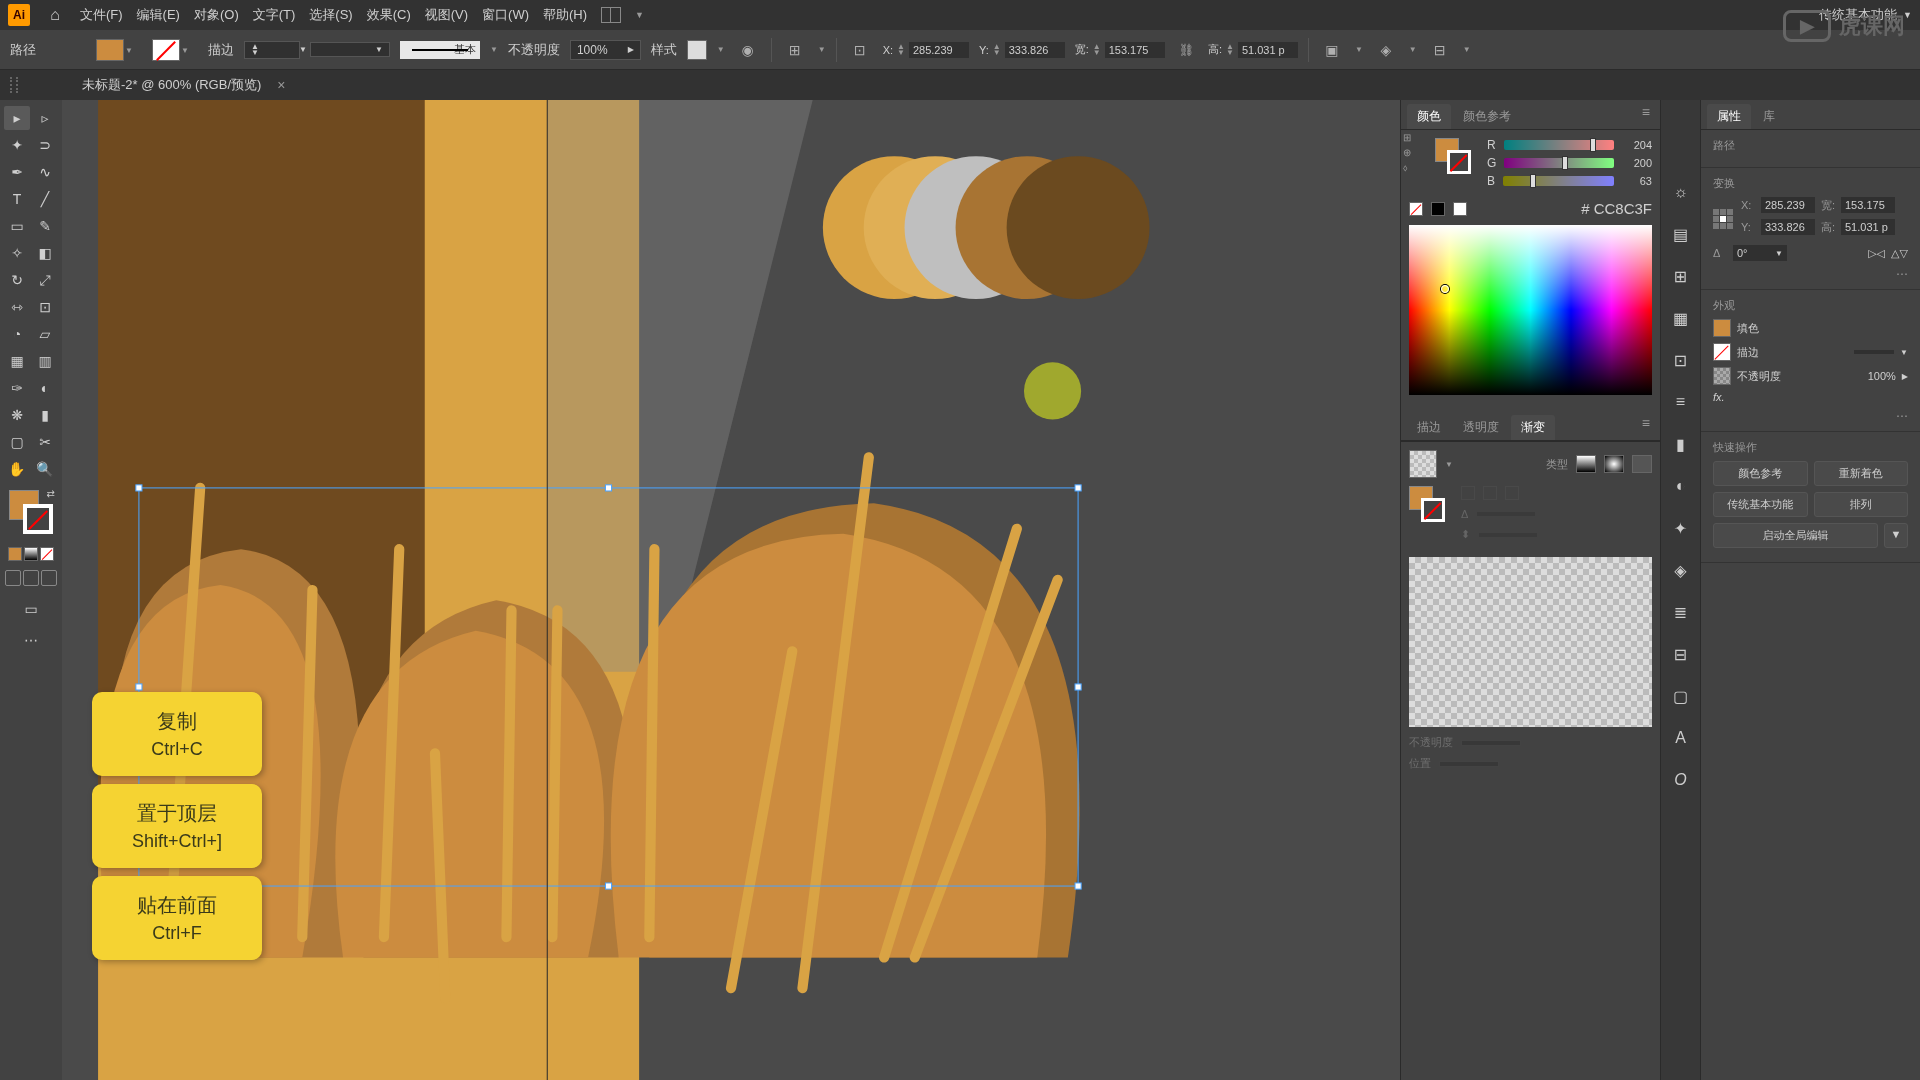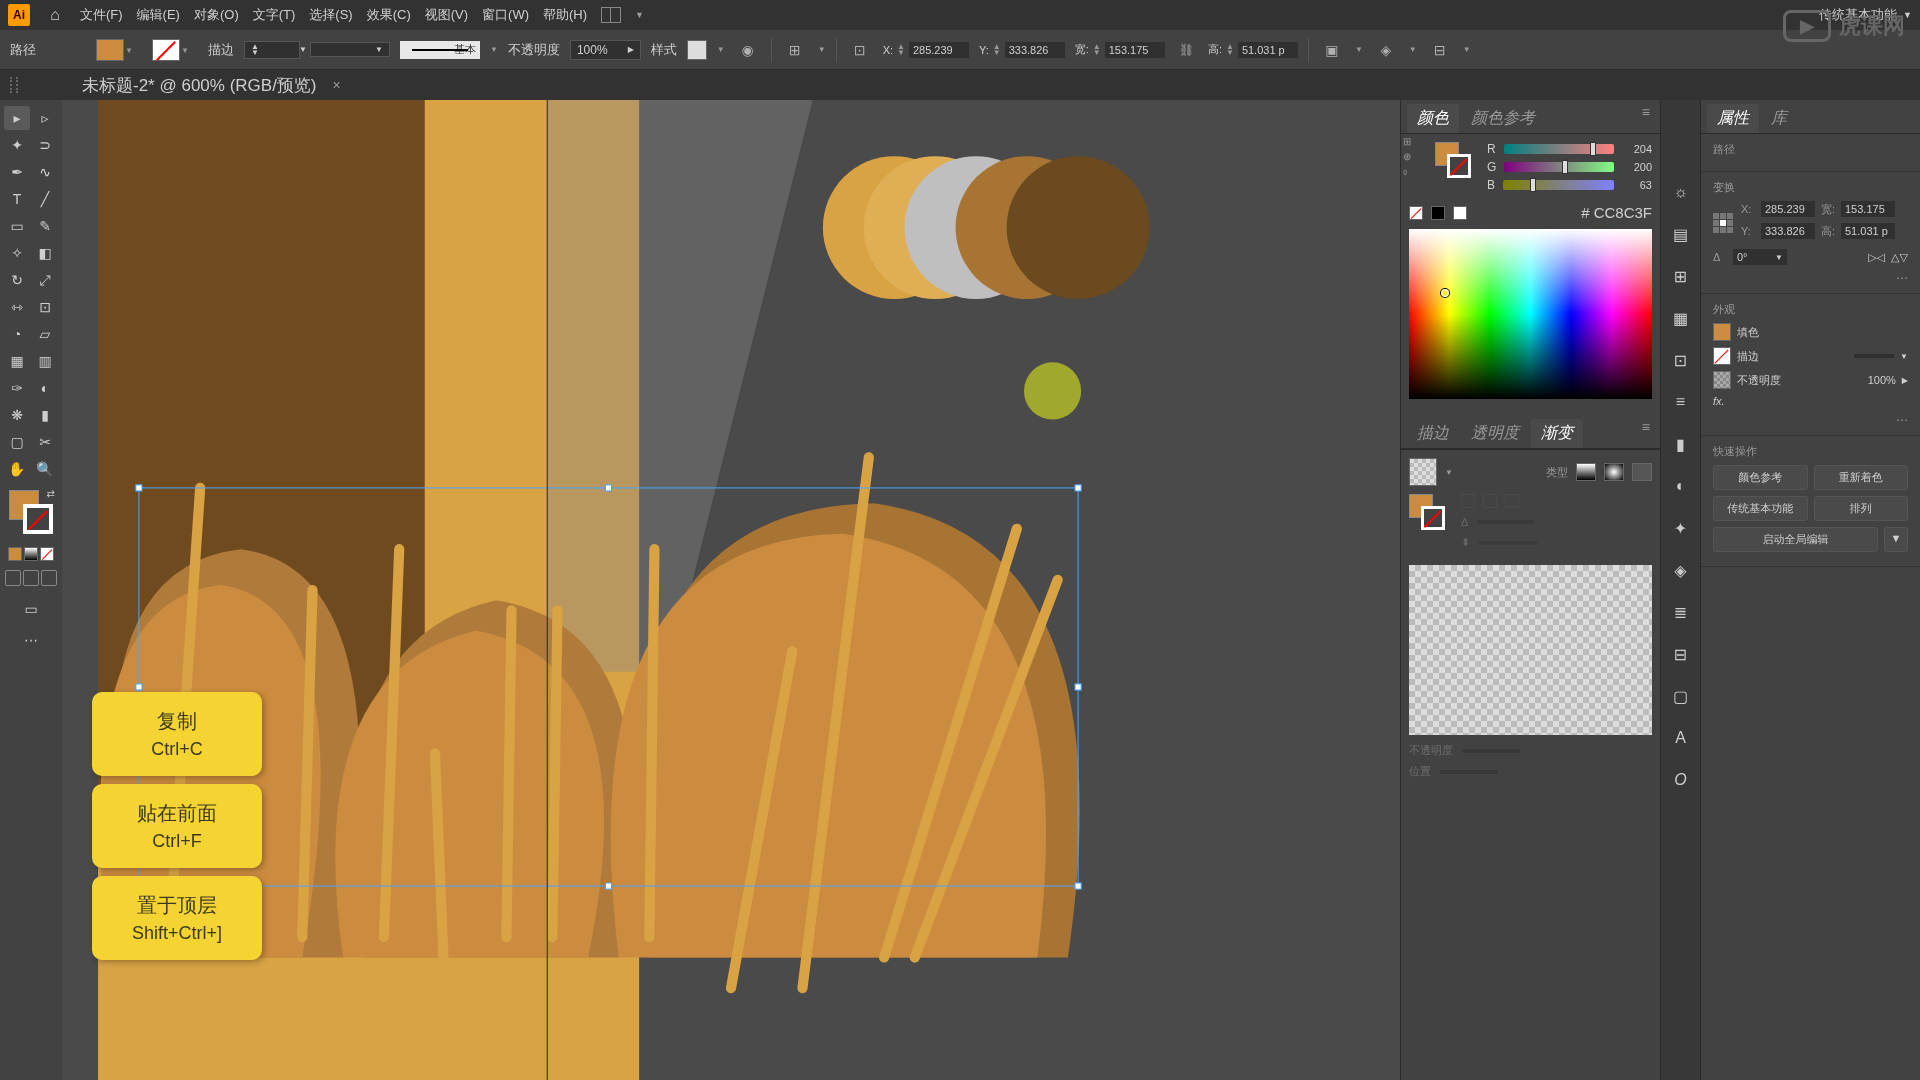--- a/index.html
+++ b/index.html
@@ -25,21 +25,21 @@
 .ctrl-sep { width: 1px; height: 24px; background: #555; }
 .ctrl-stroke-preview { width: 80px; height: 18px; background: #e8e8e8; display: flex; align-items: center; justify-content: center; position: relative; }
 .ctrl-stroke-preview::after { content: ''; position: absolute; width: 70%; height: 2px; background: #000; }
 .ctrl-icon-btn { width: 26px; height: 26px; display: flex; align-items: center; justify-content: center; color: #b0b0b0; font-size: 14px; }
 .coord-group { display: flex; align-items: center; gap: 4px; font-size: 11px; }
 .coord-input { background: #303030; border: none; color: #cfcfcf; padding: 2px 4px; width: 60px; font-size: 11px; }
 .link-icon { font-size: 12px; color: #b0b0b0; padding: 0 4px; }
 
 .tab-bar { height: 30px; background: #323232; display: flex; align-items: center; padding: 0 10px; gap: 8px; }
 .tab-bar .grip { width: 8px; height: 16px; border-left: 2px dotted #666; border-right: 2px dotted #666; }
-.tab-bar .doc-tab { font-size: 17px; color: #cfcfcf; padding: 4px 8px; }
+.tab-bar .doc-tab { font-size: 13px; color: #cfcfcf; padding: 4px 8px; }
 .tab-bar .close-tab { font-size: 14px; color: #999; }
 
 .main-area { display: flex; height: calc(1080px - 100px); }
 
 .toolbox { width: 62px; background: #424242; padding: 6px 2px; display: flex; flex-direction: column; gap: 3px; }
 .tool-row { display: flex; gap: 2px; justify-content: center; }
 .tool-btn { width: 26px; height: 24px; display: flex; align-items: center; justify-content: center; color: #cfcfcf; font-size: 14px; border-radius: 2px; }
 .tool-btn.active { background: #5a5a5a; }
 .tool-fill-stroke { position: relative; width: 44px; height: 44px; margin: 6px auto; }
 .tool-fill-sw { position: absolute; width: 30px; height: 30px; background: #cc8c3f; border: 1px solid #888; top: 0; left: 0; }
@@ -52,21 +52,21 @@
 
 .canvas-wrapper { flex: 1; background: #4a4a4a; position: relative; overflow: hidden; }
 .canvas-svg { width: 100%; height: 100%; display: block; }
 .shortcut-cards { position: absolute; left: 30px; bottom: 120px; display: flex; flex-direction: column; gap: 8px; }
 .shortcut-card { background: #f5d332; color: #3a3a1a; padding: 16px 40px; border-radius: 10px; text-align: center; box-shadow: 2px 2px 6px rgba(0,0,0,.3); }
 .shortcut-card .title { font-size: 20px; font-weight: 500; }
 .shortcut-card .key { font-size: 18px; margin-top: 4px; }
 
 .right-panels { width: 260px; background: #424242; display: flex; flex-direction: column; border-left: 1px solid #2a2a2a; }
 .panel-tabs { display: flex; border-bottom: 1px solid #2a2a2a; padding: 4px 6px 0; gap: 2px; }
-.panel-tab { padding: 4px 10px; font-size: 16px; color: #999; border-radius: 3px 3px 0 0; font-style: italic; }
+.panel-tab { padding: 4px 10px; font-size: 12px; color: #999; border-radius: 3px 3px 0 0; }
 .panel-tab.active { background: #4a4a4a; color: #fff; }
 .panel-menu { margin-left: auto; color: #999; font-size: 14px; padding-right: 4px; }
 .color-panel { padding: 8px; }
 .color-row { display: flex; align-items: center; gap: 8px; margin-bottom: 4px; }
 .slider-track { flex: 1; height: 10px; border-radius: 2px; position: relative; }
 .slider-r { background: linear-gradient(to right, #008080, #ff8080); }
 .slider-g { background: linear-gradient(to right, #800080, #80ff80); }
 .slider-b { background: linear-gradient(to right, #808000, #8080ff); }
 .slider-handle { position: absolute; top: -2px; width: 6px; height: 14px; background: #ddd; border: 1px solid #333; }
 .color-val { width: 30px; text-align: right; font-size: 11px; }
@@ -355,26 +355,26 @@
           <rect x="957" y="767" width="6" height="6"></rect>
       </g>
       <line x1="440" y1="0" x2="440" y2="960" stroke="#2a2a2a" stroke-width="1"></line>
     </svg>
     <div class="shortcut-cards">
       <div class="shortcut-card">
           <div class="title">复制</div>
           <div class="key">Ctrl+C</div>
         </div>
       <div class="shortcut-card">
+          <div class="title">置于顶层</div>
+          <div class="key">Shift+Ctrl+]</div>
+        </div>
+      <div class="shortcut-card">
           <div class="title">贴在前面</div>
           <div class="key">Ctrl+F</div>
-        </div>
-      <div class="shortcut-card">
-          <div class="title">置于顶层</div>
-          <div class="key">Shift+Ctrl+]</div>
         </div>
     </div>
   </div>
 
   <div class="right-panels">
     <div class="panel-tabs">
       <div class="panel-tab active">颜色</div>
       <div class="panel-tab">颜色参考</div>
       <div class="panel-menu">≡</div>
     </div>

